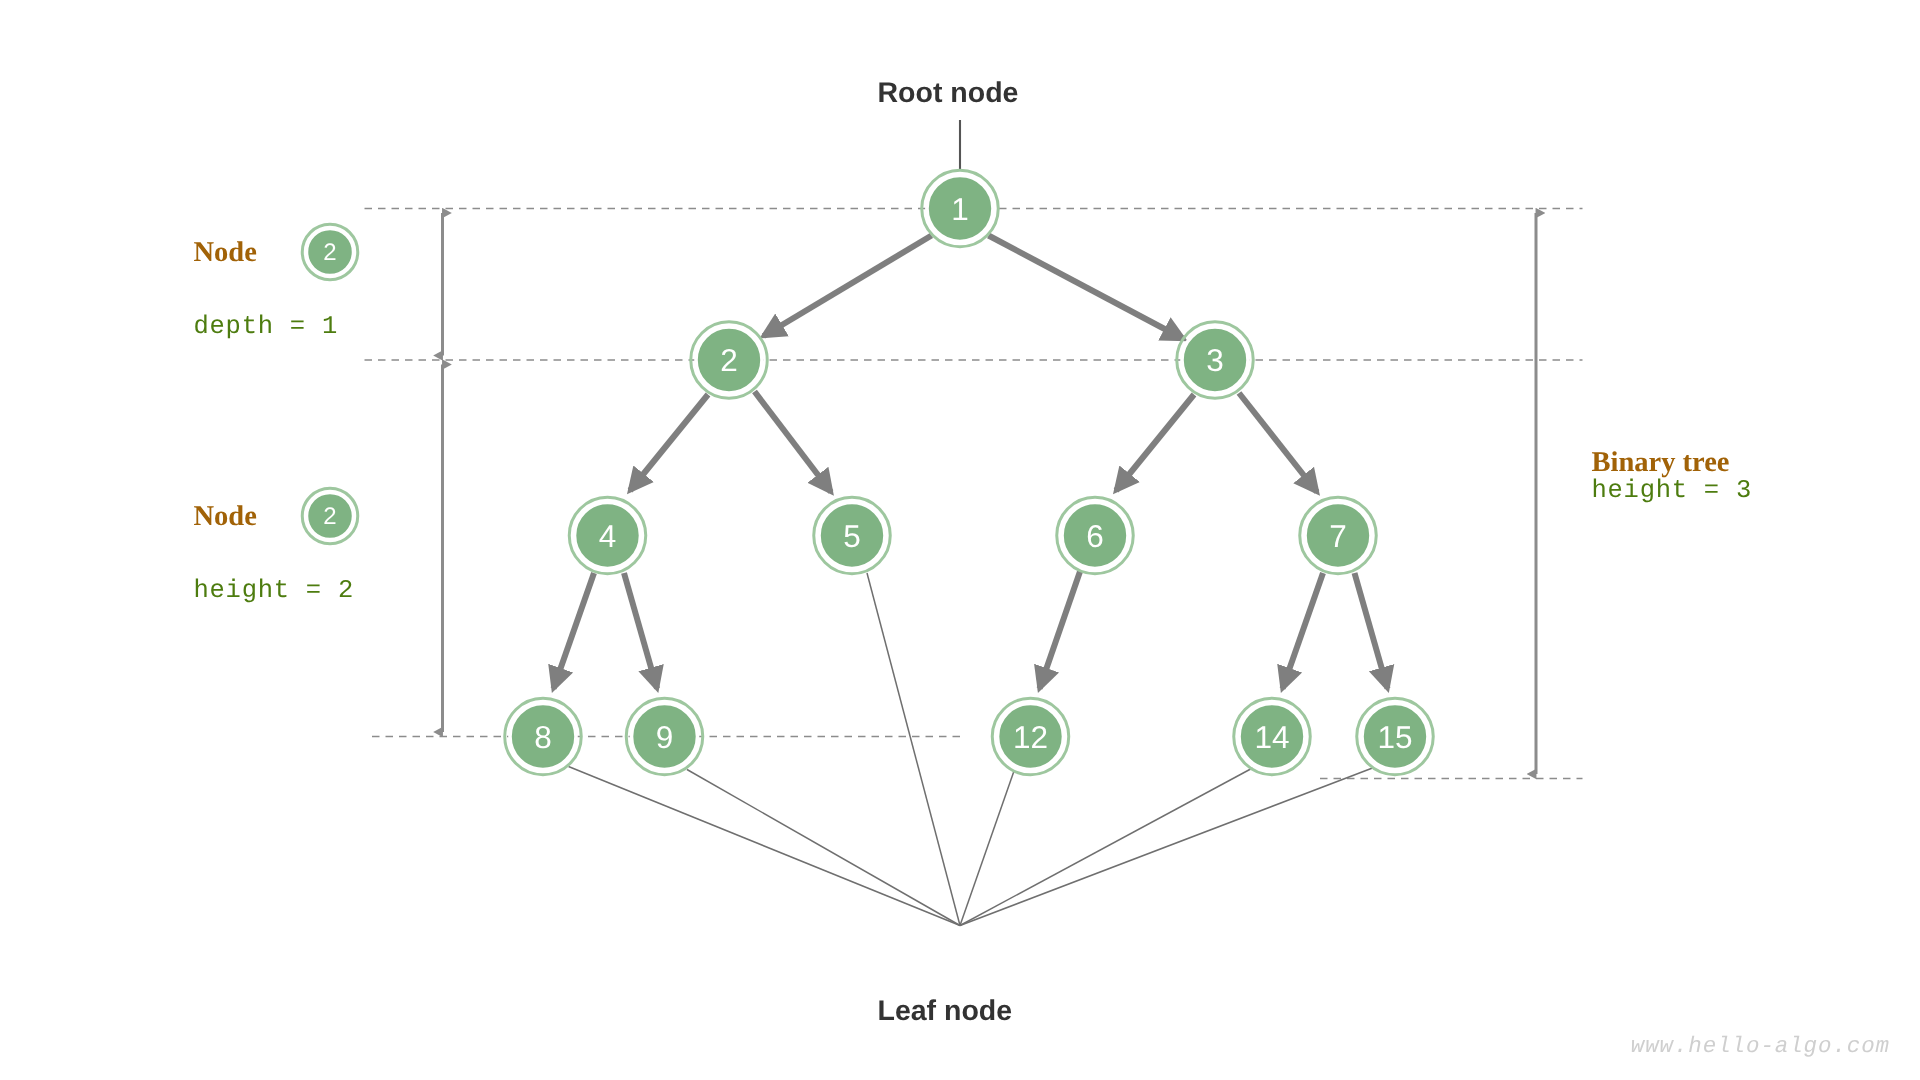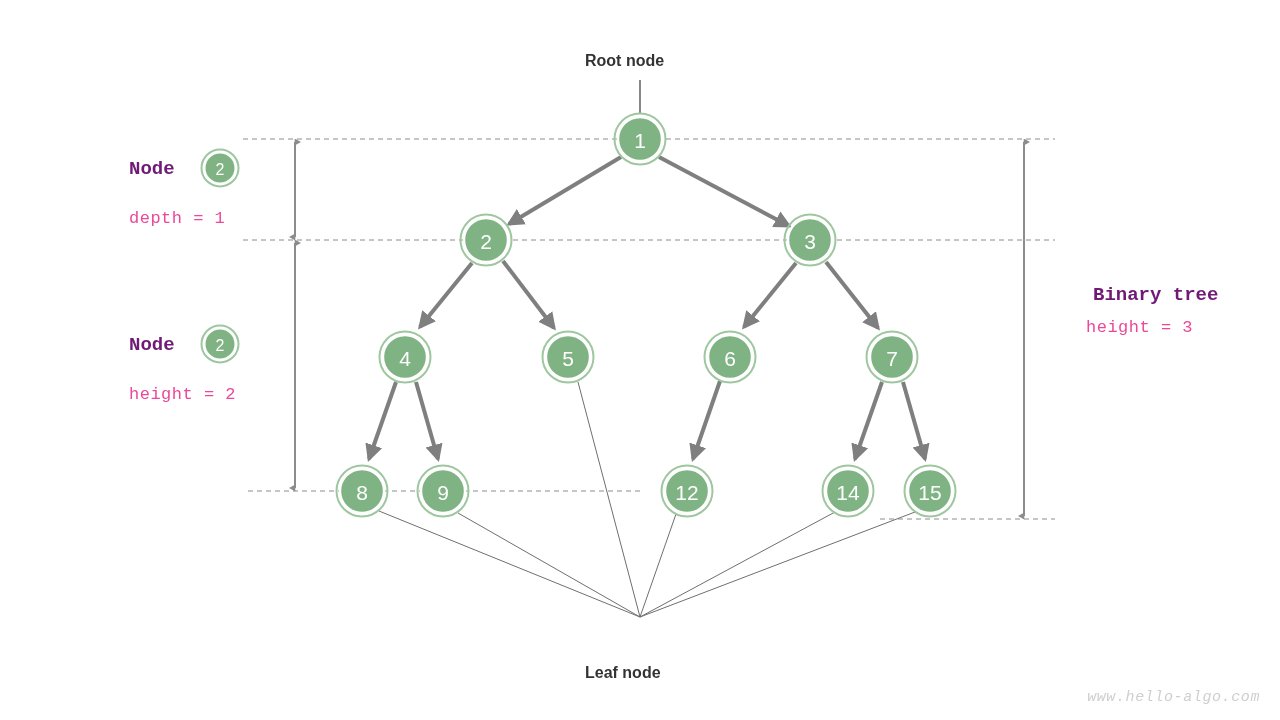--- a/index.html
+++ b/index.html
@@ -38,38 +38,38 @@
     font-family: "Liberation Sans", sans-serif;
     font-size: 16px;
     fill: #ffffff;
     text-anchor: middle;
     dominant-baseline: central;
   }
   .ann-title {
     position: absolute;
     font-family: "Liberation Sans", sans-serif;
     font-weight: bold;
-    font-size: 16px;
+    font-size: 19px;
     color: #333333;
     white-space: nowrap;
   }
   .ann-code {
     position: absolute;
     font-family: "Liberation Mono", "DejaVu Sans Mono", monospace;
     font-size: 17px;
-    color: #ec4899;
+    color: #4d7c0f;
     white-space: nowrap;
     letter-spacing: 0.5px;
   }
   .ann-heading {
     position: absolute;
-    font-family: Liberation Mono, monospace;
+    font-family: Liberation Serif, serif;
     font-weight: bold;
     font-size: 19px;
-    color: #701a75;
+    color: #a16207;
     white-space: nowrap;
   }
   .watermark {
     position: absolute;
     right: 20px;
     bottom: 14px;
     font-family: "Liberation Mono", "DejaVu Sans Mono", monospace;
     font-size: 15px;
     color: #cfcfcf;
     letter-spacing: 0.6px;
@@ -213,18 +213,18 @@
   <div class="ann-title" style="left:585px; top:52px;">Root node</div>
 
   <div class="ann-title" style="left:585px; top:664px;">Leaf node</div>
 
   <div class="ann-heading" style="left:129px; top:158px;">Node</div>
   <div class="ann-code" style="left:129px; top:209px;">depth = 1</div>
 
   <div class="ann-heading" style="left:129px; top:334px;">Node</div>
   <div class="ann-code" style="left:129px; top:385px;">height = 2</div>
 
-  <div class="ann-heading" style="left:1061px; top:284px;margin-left:32px;">Binary tree</div>
-  <div class="ann-code" style="left:1061px; top:318px;margin-left:25px;">height = 3</div>
+  <div class="ann-heading" style="left:1061px; top:298px;">Binary tree</div>
+  <div class="ann-code" style="left:1061px; top:318px;">height = 3</div>
 
   <div class="watermark">www.hello-algo.com</div>
 
 </div>
 
 </body></html>

